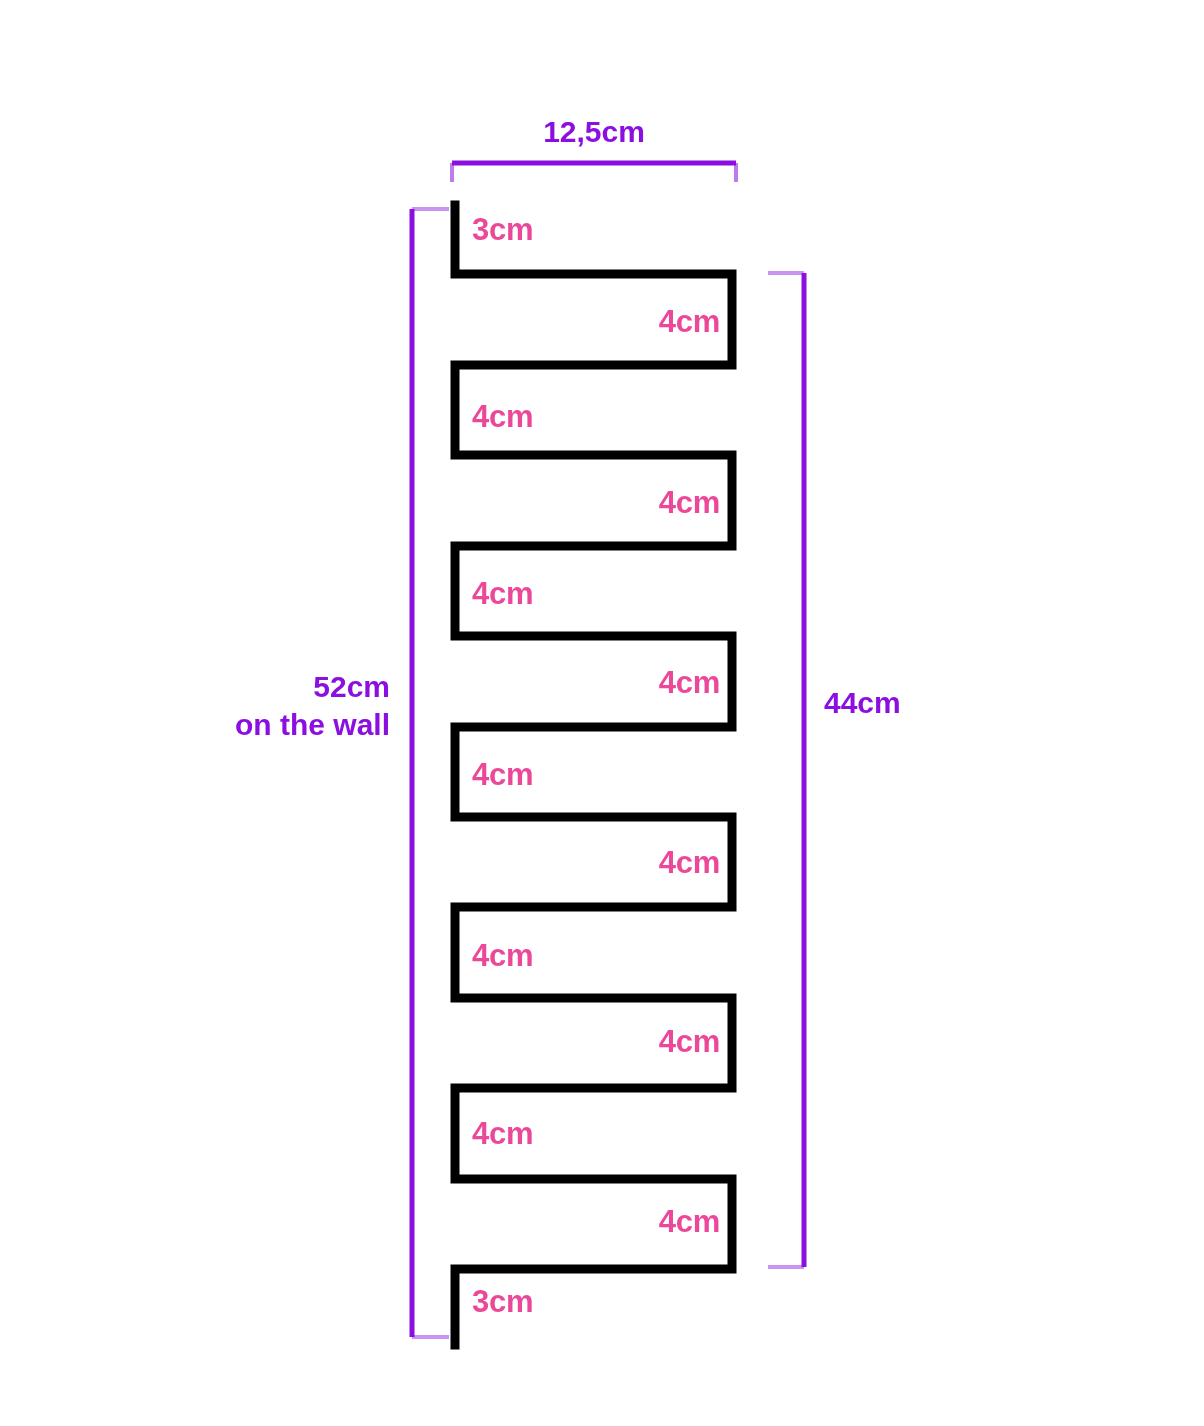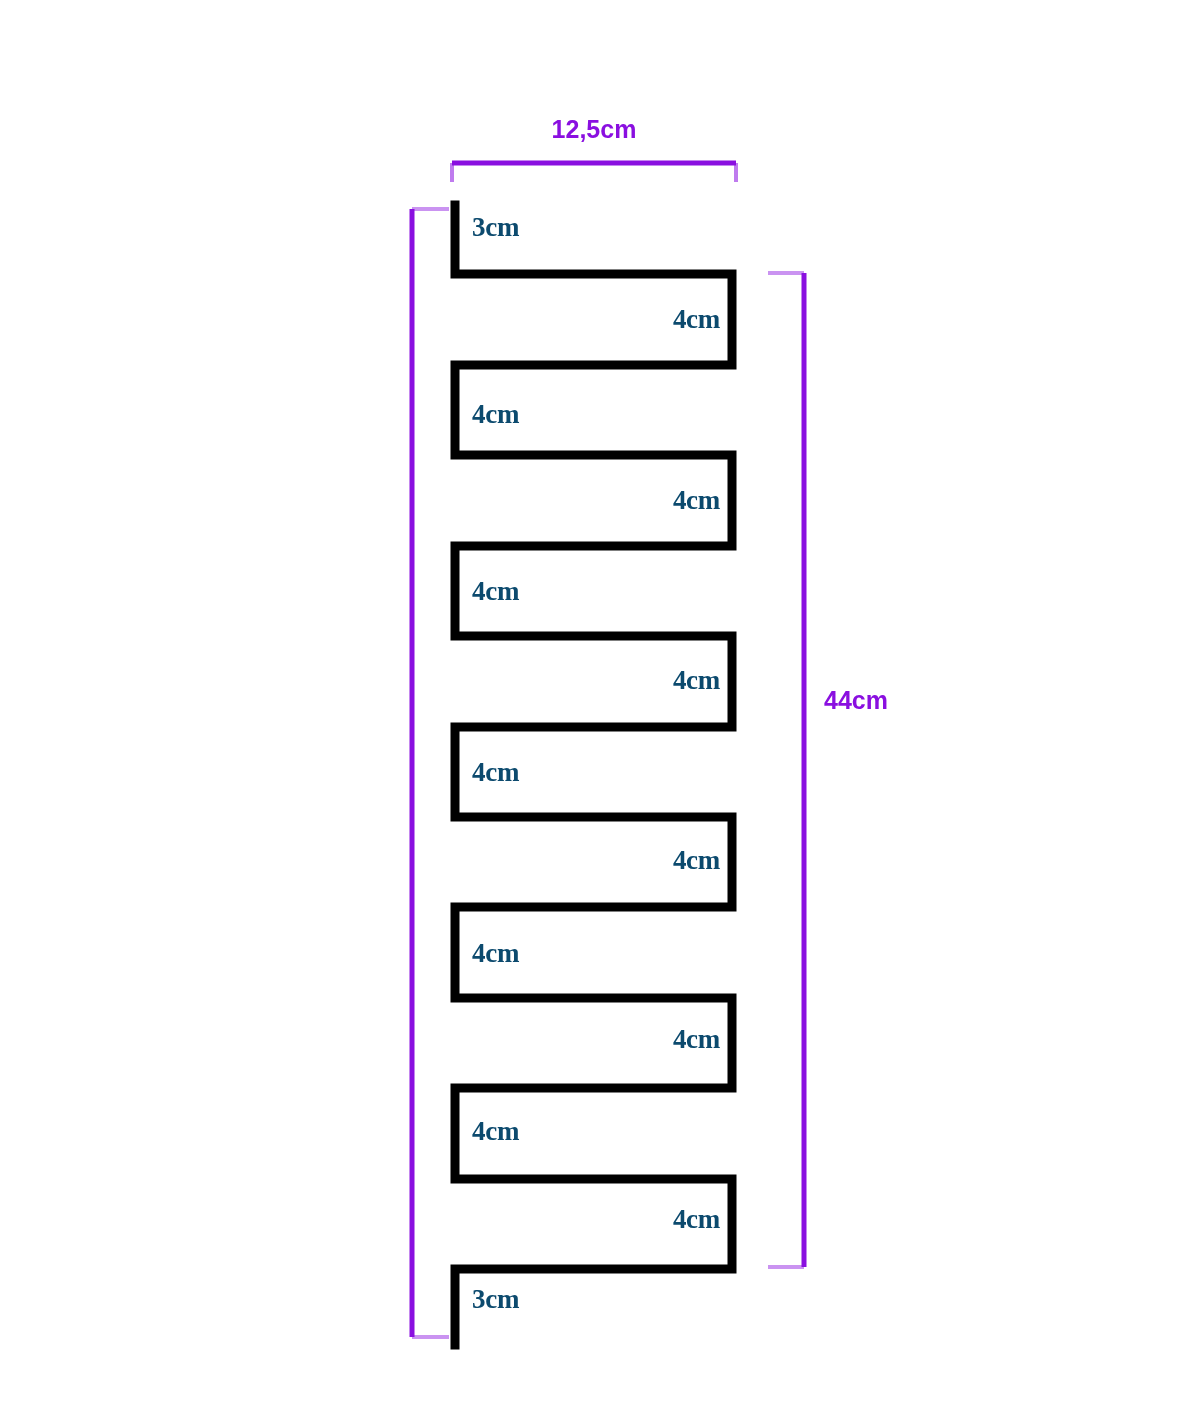--- a/index.html
+++ b/index.html
@@ -25,36 +25,36 @@
   svg.figure {
     position: absolute;
     left: 0;
     top: 0;
     width: 1204px;
     height: 1426px;
   }
 
   .seg-label {
     position: absolute;
-    color: #0c4a6e;
+    color: #ec4899;
     font-weight: bold;
-    font-size: 27px;
+    font-size: 31px;
     line-height: 1;
     letter-spacing: -0.3px;
     white-space: nowrap;
-    font-family: Liberation Serif, serif;
+    font-family: Liberation Sans, sans-serif;
   }
   .seg-label.left  { text-align: left; }
   .seg-label.right { text-align: right; }
 
   .dim-label {
     position: absolute;
     color: #8a0fe0;
     font-weight: bold;
-    font-size: 25px;
+    font-size: 30px;
     line-height: 1.28;
     white-space: nowrap;
     font-family: "Liberation Sans", sans-serif;
   }
   #width-dim-label {
     left: 452px;
     top: 113px;
     width: 284px;
     text-align: center;
   }
@@ -111,20 +111,22 @@
     <g stroke="#8a0fe0" stroke-width="5" fill="none" stroke-linecap="butt">
       <line x1="804" y1="273" x2="804" y2="1267"></line>
       <line x1="804" y1="273" x2="768" y2="273" stroke-width="4" opacity="0.45"></line>
       <line x1="804" y1="1267" x2="768" y2="1267" stroke-width="4" opacity="0.45"></line>
     </g>
   </svg>
 
   <div class="dim-label" id="width-dim-label">12,5cm</div>
 
   <div class="dim-label" id="wall-dim-label">
+    <div>52cm</div>
+    <div>on the wall</div>
   </div>
 
   <div class="dim-label" id="right-dim-label">44cm</div>
 
   <div class="seg-label left" style="left:472px; top:214px;">3cm</div>
   <div class="seg-label right" style="left:470px; top:306px; width:250px;">4cm</div>
   <div class="seg-label left" style="left:472px; top:401px;">4cm</div>
   <div class="seg-label right" style="left:470px; top:487px; width:250px;">4cm</div>
   <div class="seg-label left" style="left:472px; top:578px;">4cm</div>
   <div class="seg-label right" style="left:470px; top:667px; width:250px;">4cm</div>

